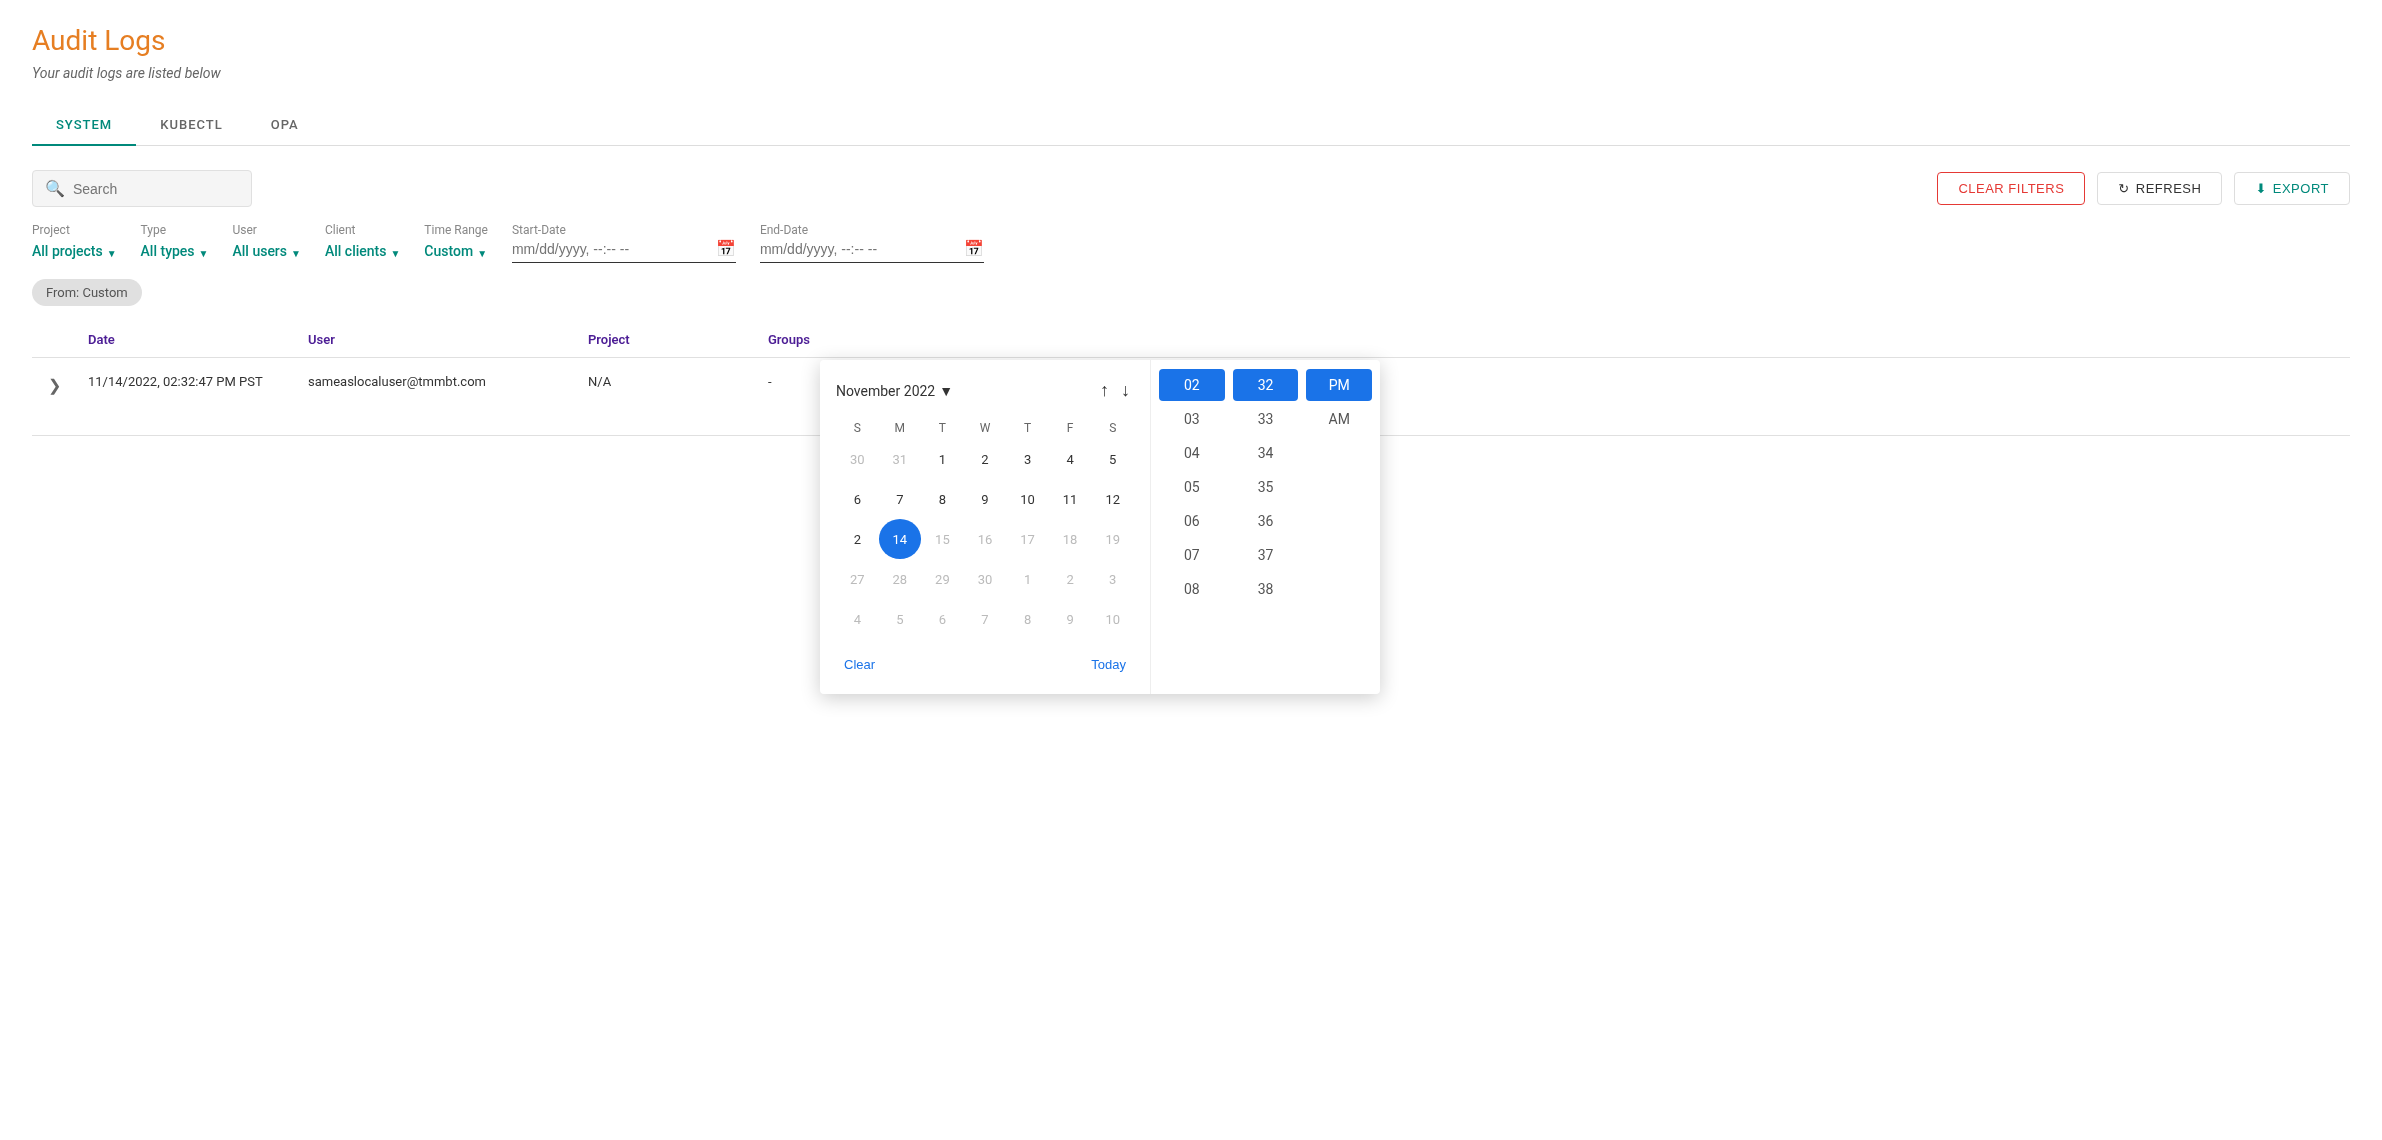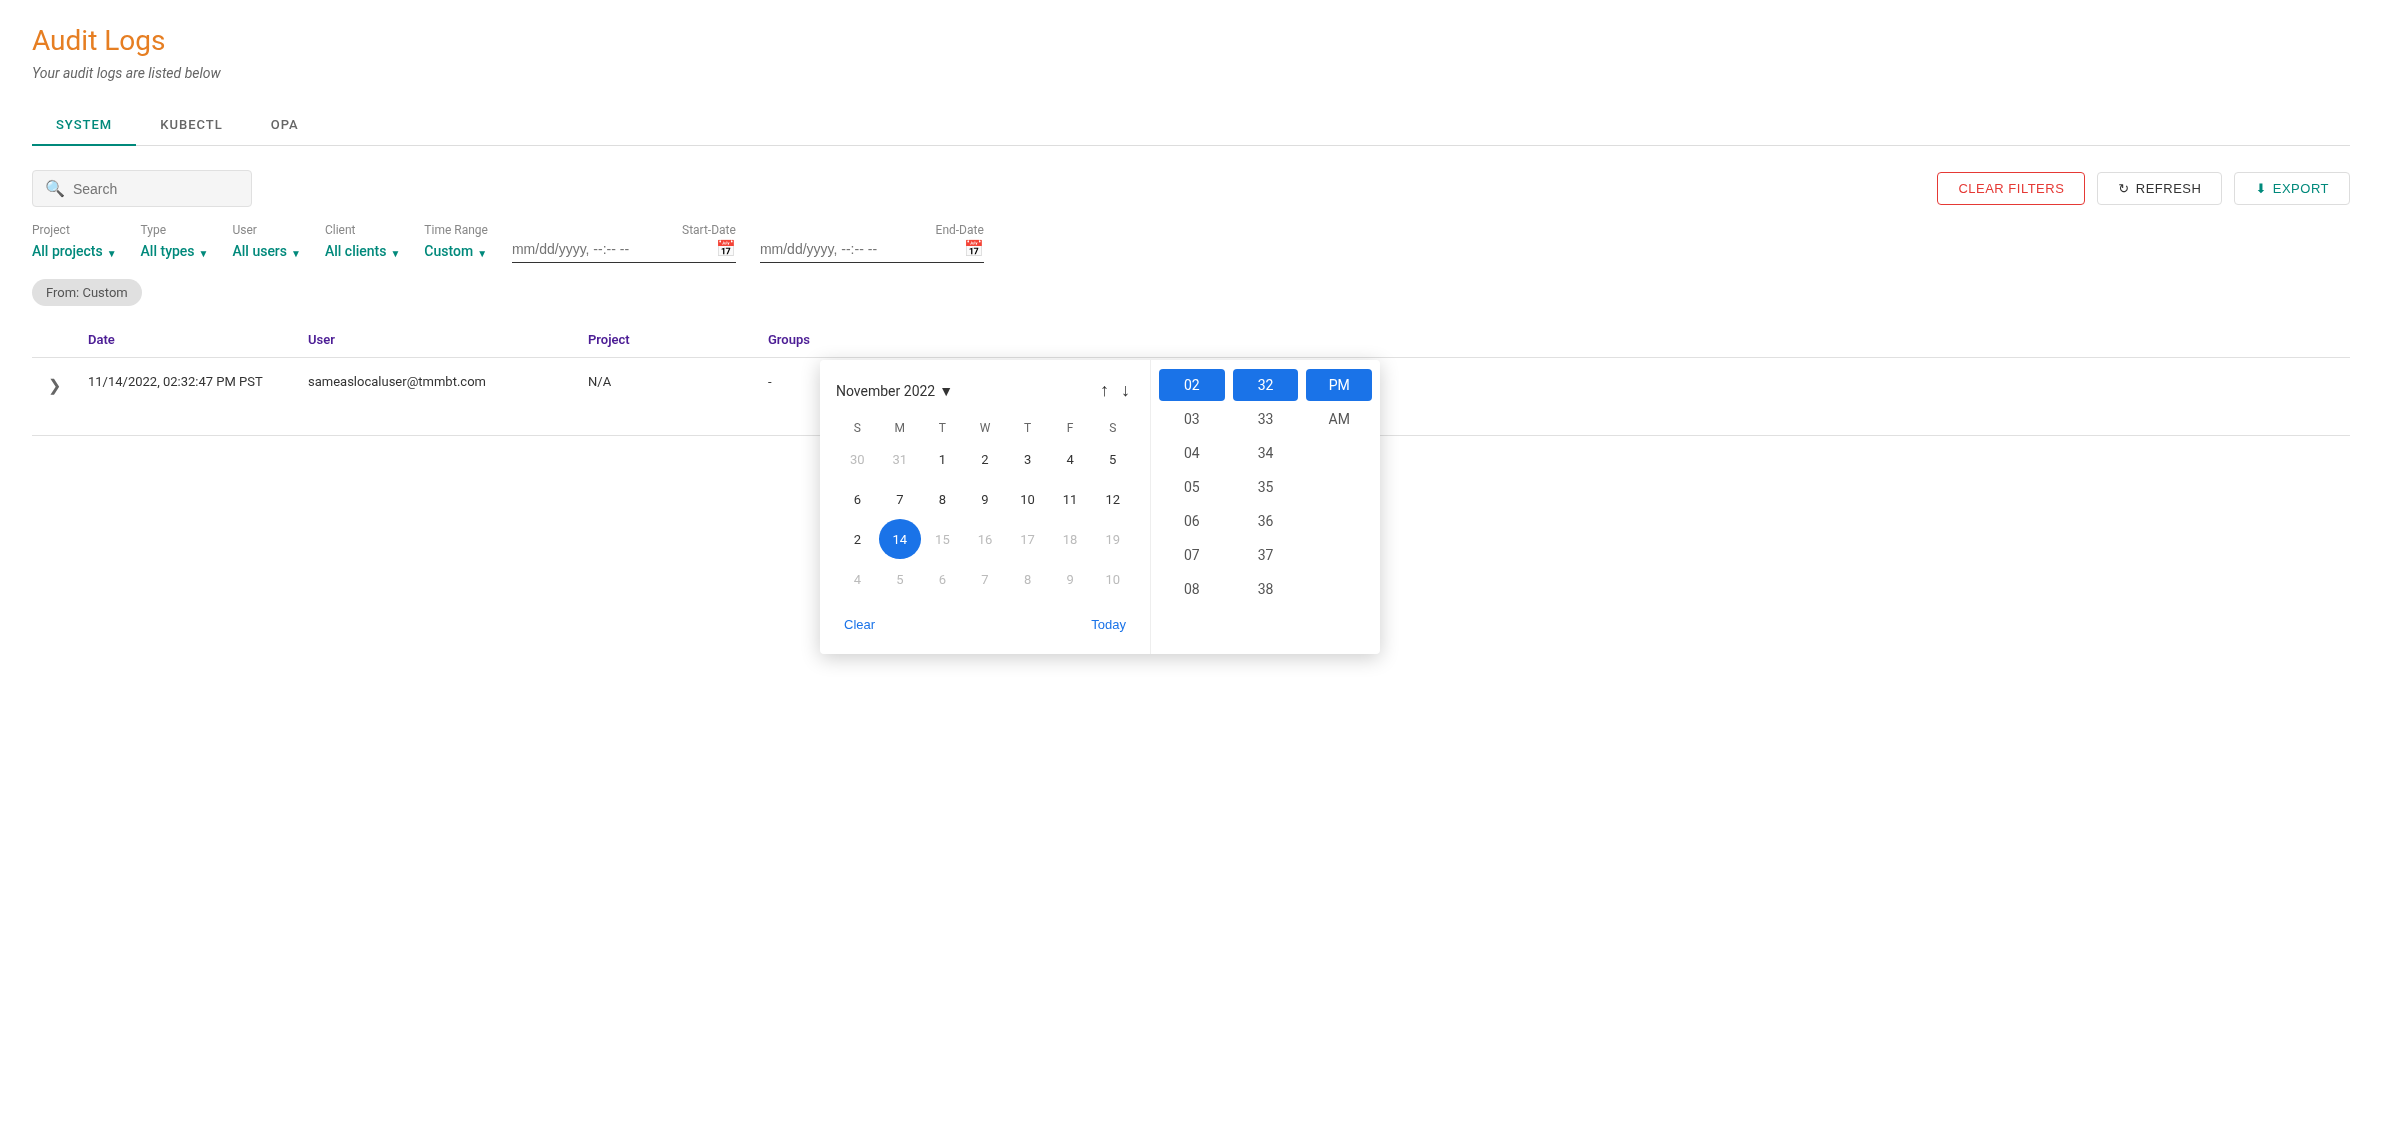--- a/index.html
+++ b/index.html
@@ -16,21 +16,21 @@
     .search-icon { color: #999; font-size: 16px; }
     .spacer { flex: 1; }
     .btn-clear-filters { border: 1px solid #e53935; background: #fff; color: #e53935; padding: 8px 20px; border-radius: 4px; font-size: 13px; font-weight: 500; letter-spacing: 0.5px; cursor: pointer; }
     .btn-refresh, .btn-export { border: 1px solid #ddd; background: #fff; color: #333; padding: 8px 20px; border-radius: 4px; font-size: 13px; font-weight: 500; letter-spacing: 0.5px; cursor: pointer; display: flex; align-items: center; gap: 6px; }
     .btn-export { color: #00897b; border-color: #ddd; }
     .filters-row { display: flex; align-items: flex-end; gap: 24px; margin-bottom: 16px; flex-wrap: wrap; }
     .filter-group { display: flex; flex-direction: column; gap: 2px; }
     .filter-label { font-size: 12px; color: #888; }
     .filter-select { color: #00897b; font-size: 14px; font-weight: 500; cursor: pointer; display: flex; align-items: flex-end; gap: 4px; border: none; background: transparent; padding: 4px 0; }
     .filter-select .arrow { font-size: 10px; color: #00897b; }
-    .date-group { display: flex; flex-direction: column; gap: 2px; align-items: flex-end; }
+    .date-group { display: flex; flex-direction: column; gap: 2px; }
     .date-label { font-size: 12px; color: #888; }
     .date-input-wrapper { display: flex; align-items: center; border-bottom: 1px solid #333; padding-bottom: 4px; }
     .date-input { border: none; background: transparent; font-size: 14px; color: #555; outline: none; width: 200px; }
     .date-icon { color: #555; font-size: 16px; margin-left: 4px; cursor: pointer; }
     .from-badge { background: #e0e0e0; border-radius: 20px; padding: 6px 14px; font-size: 13px; color: #555; display: inline-block; margin-bottom: 16px; }
     .table-header { display: grid; grid-template-columns: 40px 220px 280px 180px 120px 1fr; padding: 10px 16px; border-bottom: 1px solid #e0e0e0; font-weight: 600; font-size: 13px; color: #4c1d95; background: #fff; }
     .table-row { display: grid; grid-template-columns: 40px 220px 280px 180px 120px 1fr; padding: 16px 16px; border-bottom: 1px solid #e0e0e0; align-items: start; background: #fff; }
     .chevron { color: #666; cursor: pointer; font-size: 16px; padding-top: 2px; }
     .cell { font-size: 13px; color: #333; }
 
@@ -225,20 +225,29 @@
             <tr>
               <td>2</td>
               <td class="selected">14</td>
               <td style="color: rgb(187, 187, 187);">15</td>
               <td style="color: rgb(187, 187, 187);">16</td>
               <td style="color: rgb(187, 187, 187);">17</td>
               <td style="color: rgb(187, 187, 187);">18</td>
               <td style="color: rgb(187, 187, 187);">19</td>
             </tr>
             <tr>
+              <td style="color: rgb(187, 187, 187);">27</td>
+              <td style="color: rgb(187, 187, 187);">28</td>
+              <td style="color: rgb(187, 187, 187);">29</td>
+              <td style="color: rgb(187, 187, 187);">30</td>
+              <td class="other-month">1</td>
+              <td class="other-month">2</td>
+              <td class="other-month">3</td>
+            </tr>
+            <tr>
               <td class="other-month">4</td>
               <td class="other-month">5</td>
               <td class="other-month">6</td>
               <td class="other-month">7</td>
               <td class="other-month">8</td>
               <td class="other-month">9</td>
               <td class="other-month">10</td>
             </tr>
           </tbody>
       </table>

